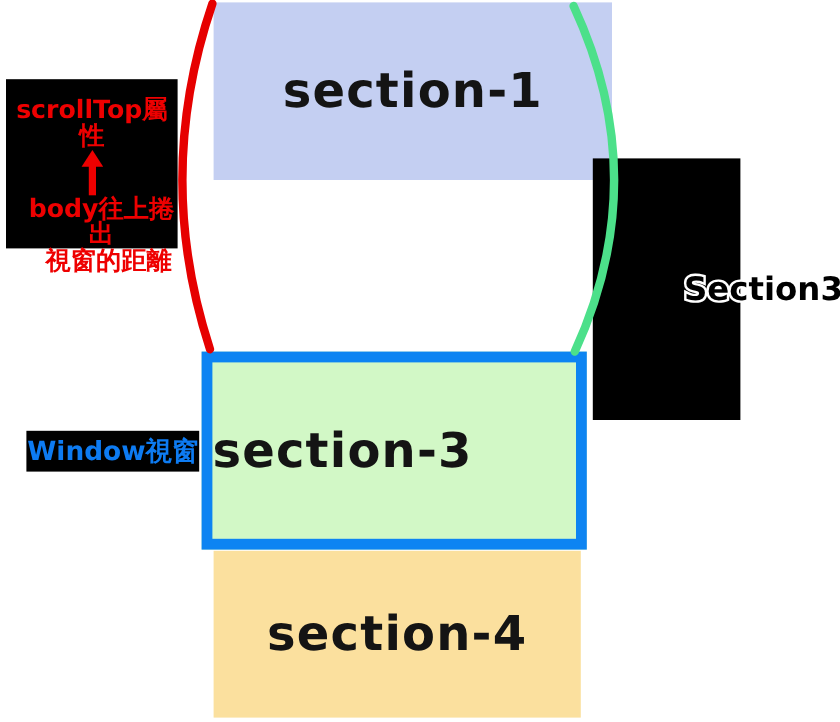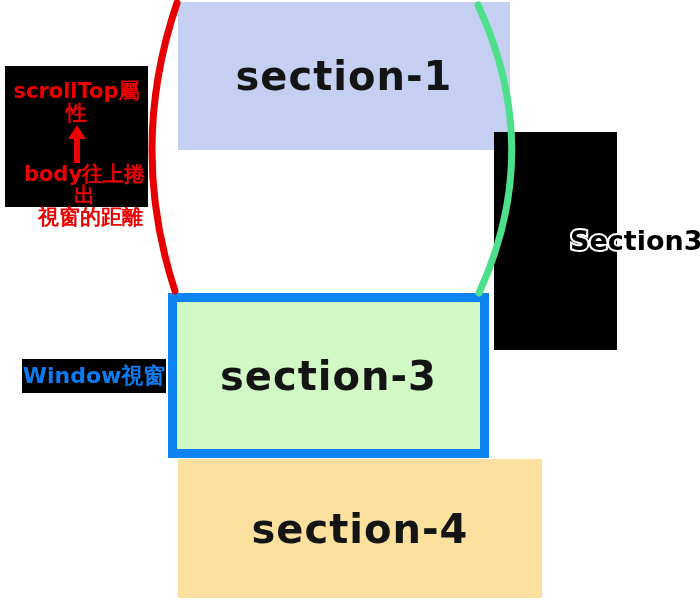--- a/index.html
+++ b/index.html
@@ -9,26 +9,26 @@
   }
   
   .section{
     position:absolute;left:178px;width:332px;
     display:flex;align-items:center;justify-content:center;
     font-size:40px;font-weight:700;color:#141414;letter-spacing:1px;
     z-index:1;
   }
   #section-1{top:2px;height:148px;background:#c4cff2;}
   #section-2{top:150px;height:143px;background:#eeccf5;}
-  #section-4{top:459px;height:139px;background:#fbe09e;left:178px;width:364px;}
+  #section-4{top:459px;height:139px;background:#fbe09e;left:178px;width:306px;}
   
   #window-box{
     position:absolute;left:168px;top:293px;width:321px;height:165px;
     box-sizing:border-box;border:9px solid #0d84f2;background:#d2f8c6;
-    display:flex;align-items:center;justify-content:center;
+    display:flex;align-items:center;
     font-size:40px;font-weight:700;color:#141414;letter-spacing:1px;
     z-index:2;
   }
   
   .black-box{position:absolute;background:#000;z-index:3;}
   #scrolltop-box{
     left:5px;top:66px;width:143px;height:141px;
     color:#ee0000;text-align:center;font-weight:700;
   }
   #scrolltop-box .l1{margin-top:14px;font-size:21px;line-height:22px;}

